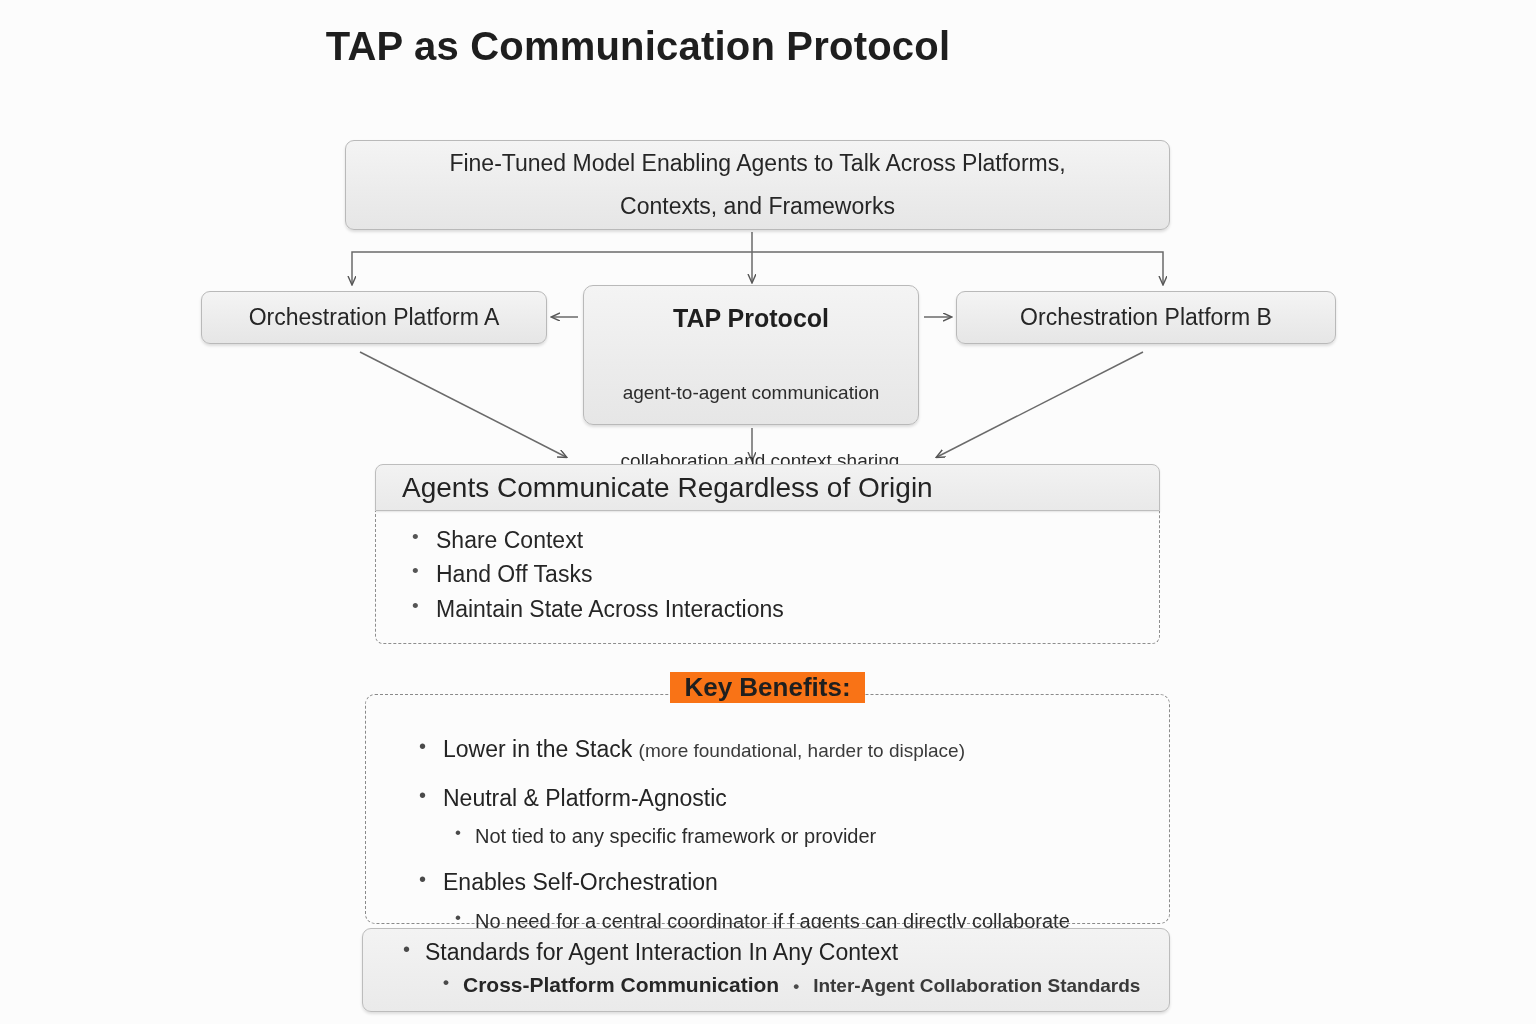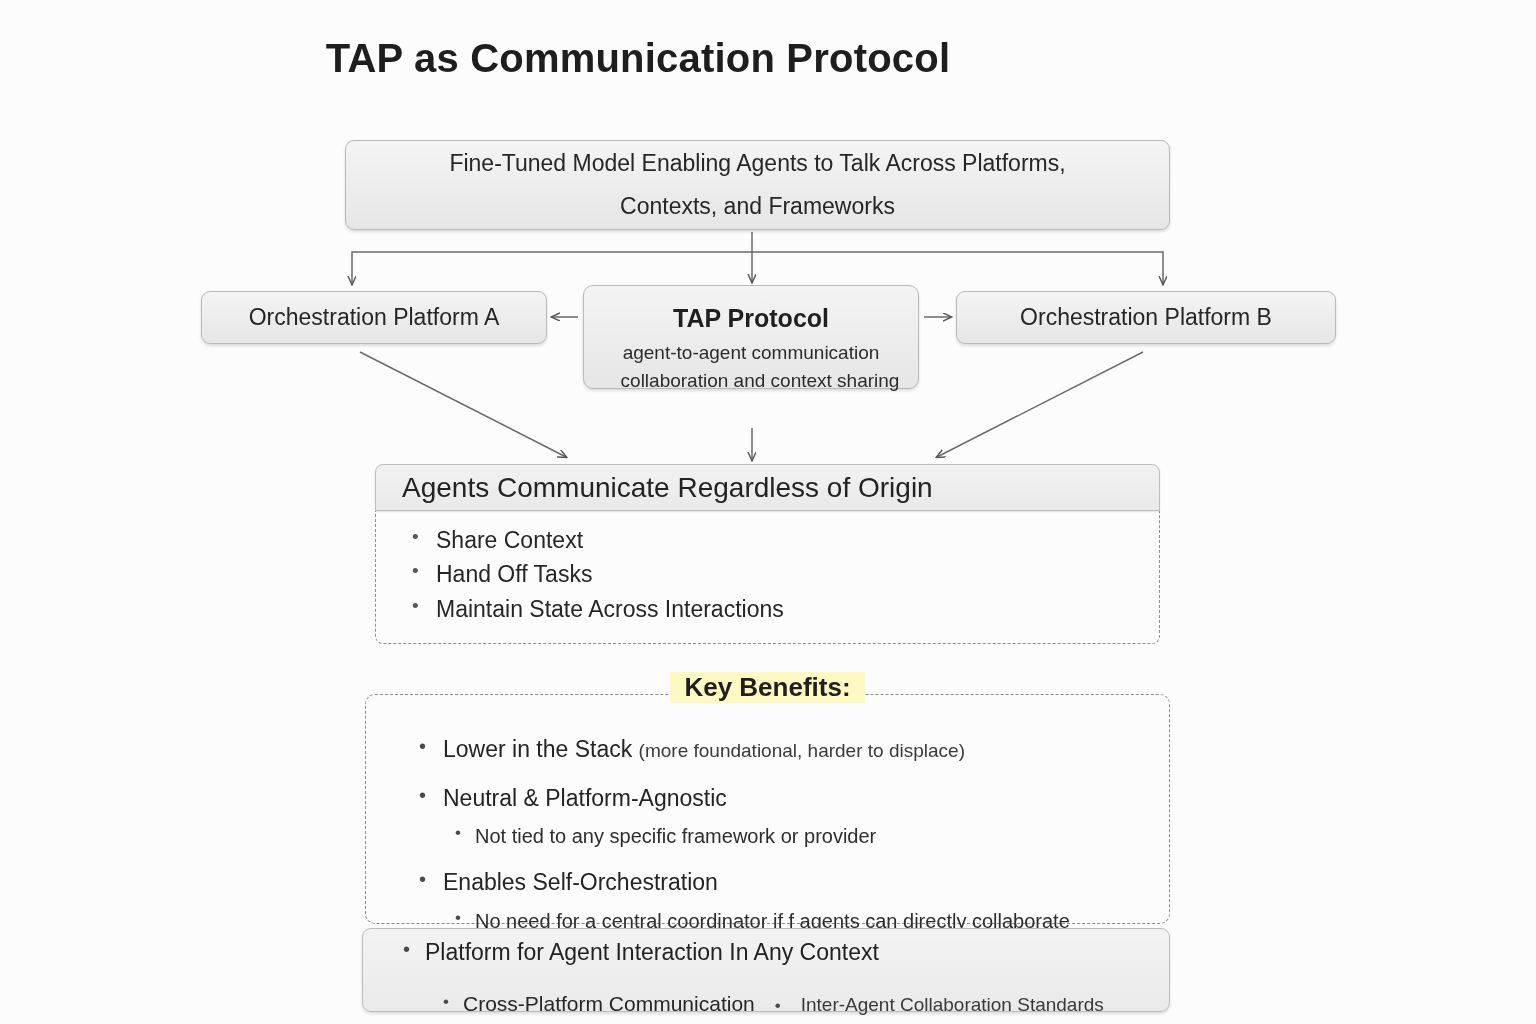--- a/index.html
+++ b/index.html
@@ -24,21 +24,21 @@
     position: absolute;
     left: 0; top: 0;
     width: 1536px;
     height: 1024px;
     pointer-events: none;
   }
   .abs { position: absolute; }
 
   
   #title {
-    left: 0; top: 36px; width: 1276px;
+    left: 0; top: 24px; width: 1276px;
     text-align: center;
     font-size: 40px;
     font-weight: bold;
     letter-spacing: 0.2px;
     color: #1e1e1e;
   }
   #subtitle {
     left: 0; top: 90px; width: 1536px;
     text-align: center;
     font-size: 24px;
@@ -74,25 +74,26 @@
   }
   #platform-b {
     left: 956px; top: 291px;
     width: 380px; height: 53px;
     font-size: 23px;
   }
 
   
   #tap-node {
     left: 583px; top: 285px;
-    width: 336px; height: 104px;
+    width: 336px; height: 140px;
     flex-direction: column;
     justify-content: flex-start;
     padding-top: 4px;
     border-radius: 10px;
+    gap: 40px;
   }
   #tap-title {
     font-size: 25px;
     font-weight: bold;
     color: #1f1f1f;
     margin-top: 14px;
     margin-bottom: 6px;
   }
   .tap-line {
     font-size: 19px;
@@ -159,21 +160,21 @@
     background: transparent;
   }
   #kb-title-wrap {
     left: 365px; top: 672px;
     width: 805px;
     text-align: center;
     pointer-events: none;
   }
   #kb-title-inner {
     display: inline-block;
-    background: #fef9c3;
+    background: #f97316;
     padding: 0 14px;
     font-size: 26px;
     font-weight: bold;
     color: #1f1f1f;
   }
   #kb-list {
     position: absolute;
     left: 365px; top: 716px;
     width: 805px;
   }
@@ -236,27 +237,28 @@
   #standards-main::before {
     content: "\2022";
     position: absolute;
     left: 40px;
     top: -1px;
     color: #4a4a4a;
     font-size: 20px;
   }
   #standards-subrow {
     position: relative;
-    margin-top: 26px;
+    margin-top: 7px;
     padding-left: 100px;
     font-size: 21px;
     color: #262626;
     display: flex;
     align-items: baseline;
-    gap: 20px;
+    gap: 14px;
+    font-weight: bold;
   }
   #standards-subrow::before {
     content: "\2022";
     position: absolute;
     left: 80px;
     top: 0;
     color: #4a4a4a;
     font-size: 17px;
   }
   #standards-sub-2-bullet {
@@ -350,21 +352,21 @@
     </div>
     <div class="kb-sub">Not tied to any specific framework or provider</div>
 
     <div class="kb-item kb-gap-b">
       <span>Enables Self-Orchestration</span>
     </div>
     <div class="kb-sub">No need for a central coordinator if f agents can directly collaborate</div>
   </div>
 
   <div class="abs" id="standards-box">
-    <div id="standards-main">Platform for Agent Interaction In Any Context</div>
+    <div id="standards-main">Standards for Agent Interaction In Any Context</div>
     <div id="standards-subrow">
       <span>Cross-Platform Communication</span>
       <span id="standards-sub-2-bullet">•</span>
       <span id="standards-sub-2">Inter-Agent Collaboration Standards</span>
     </div>
   </div>
 
 </div>
 
 </body></html>

